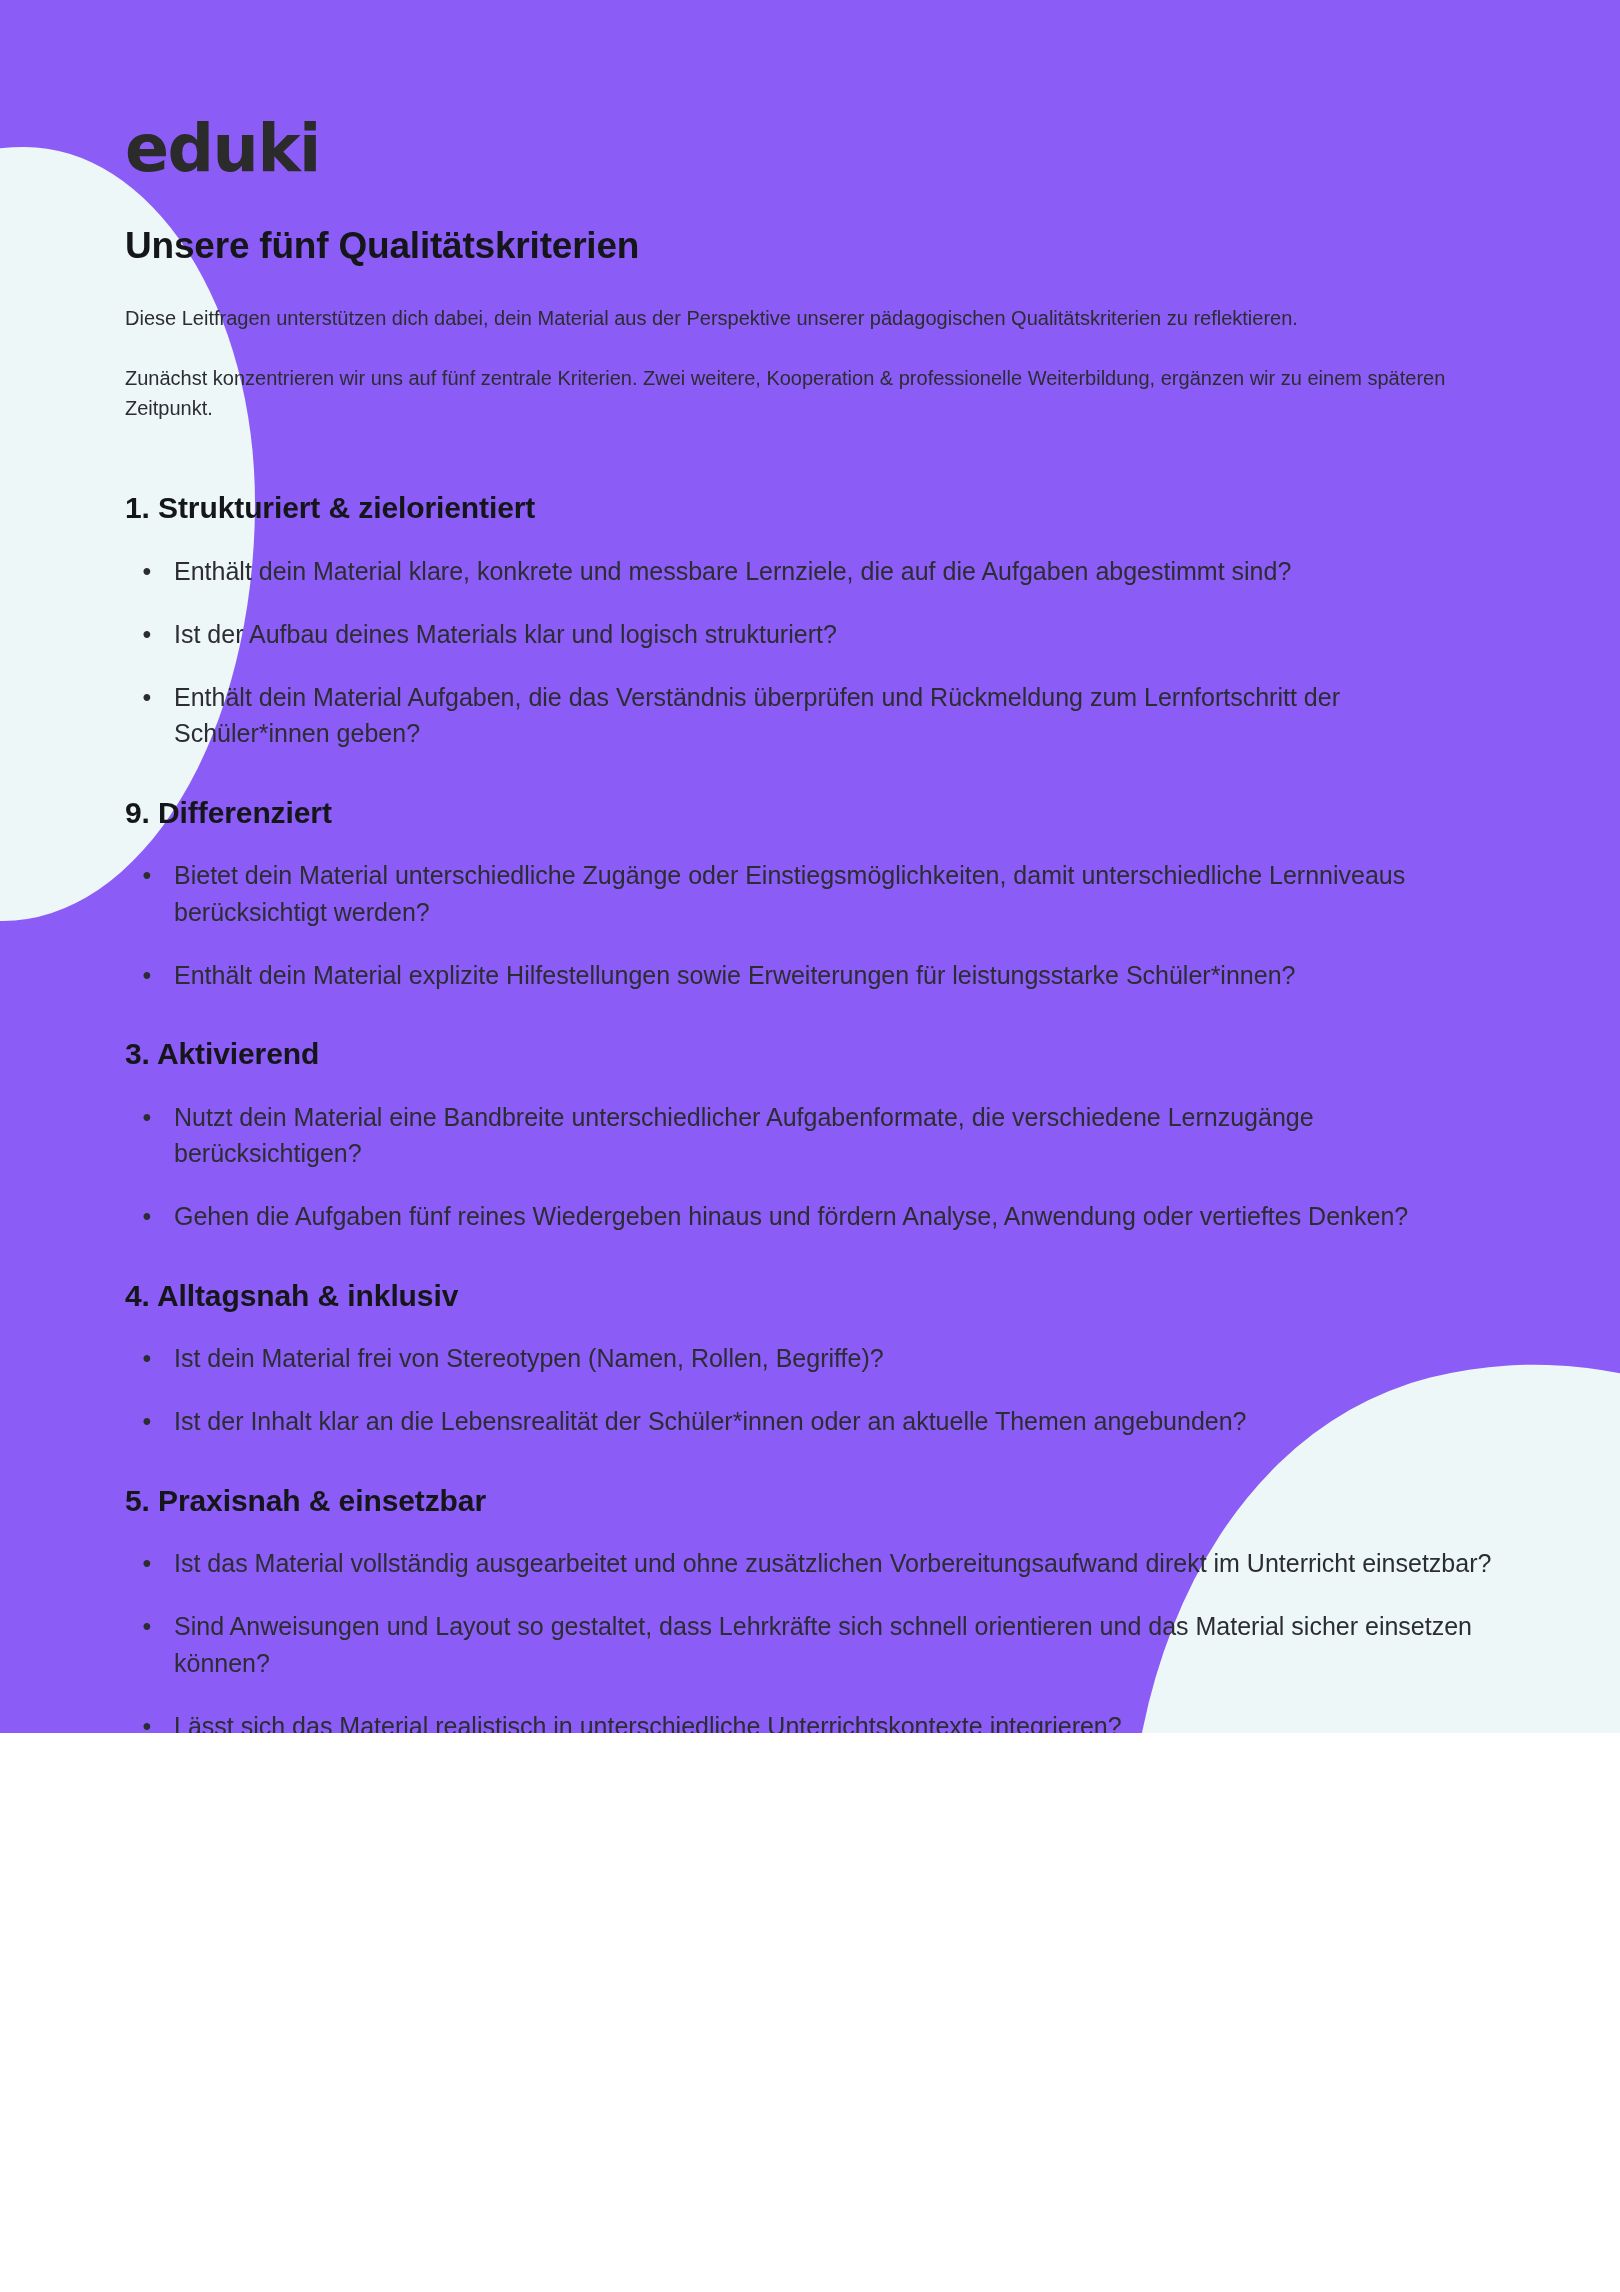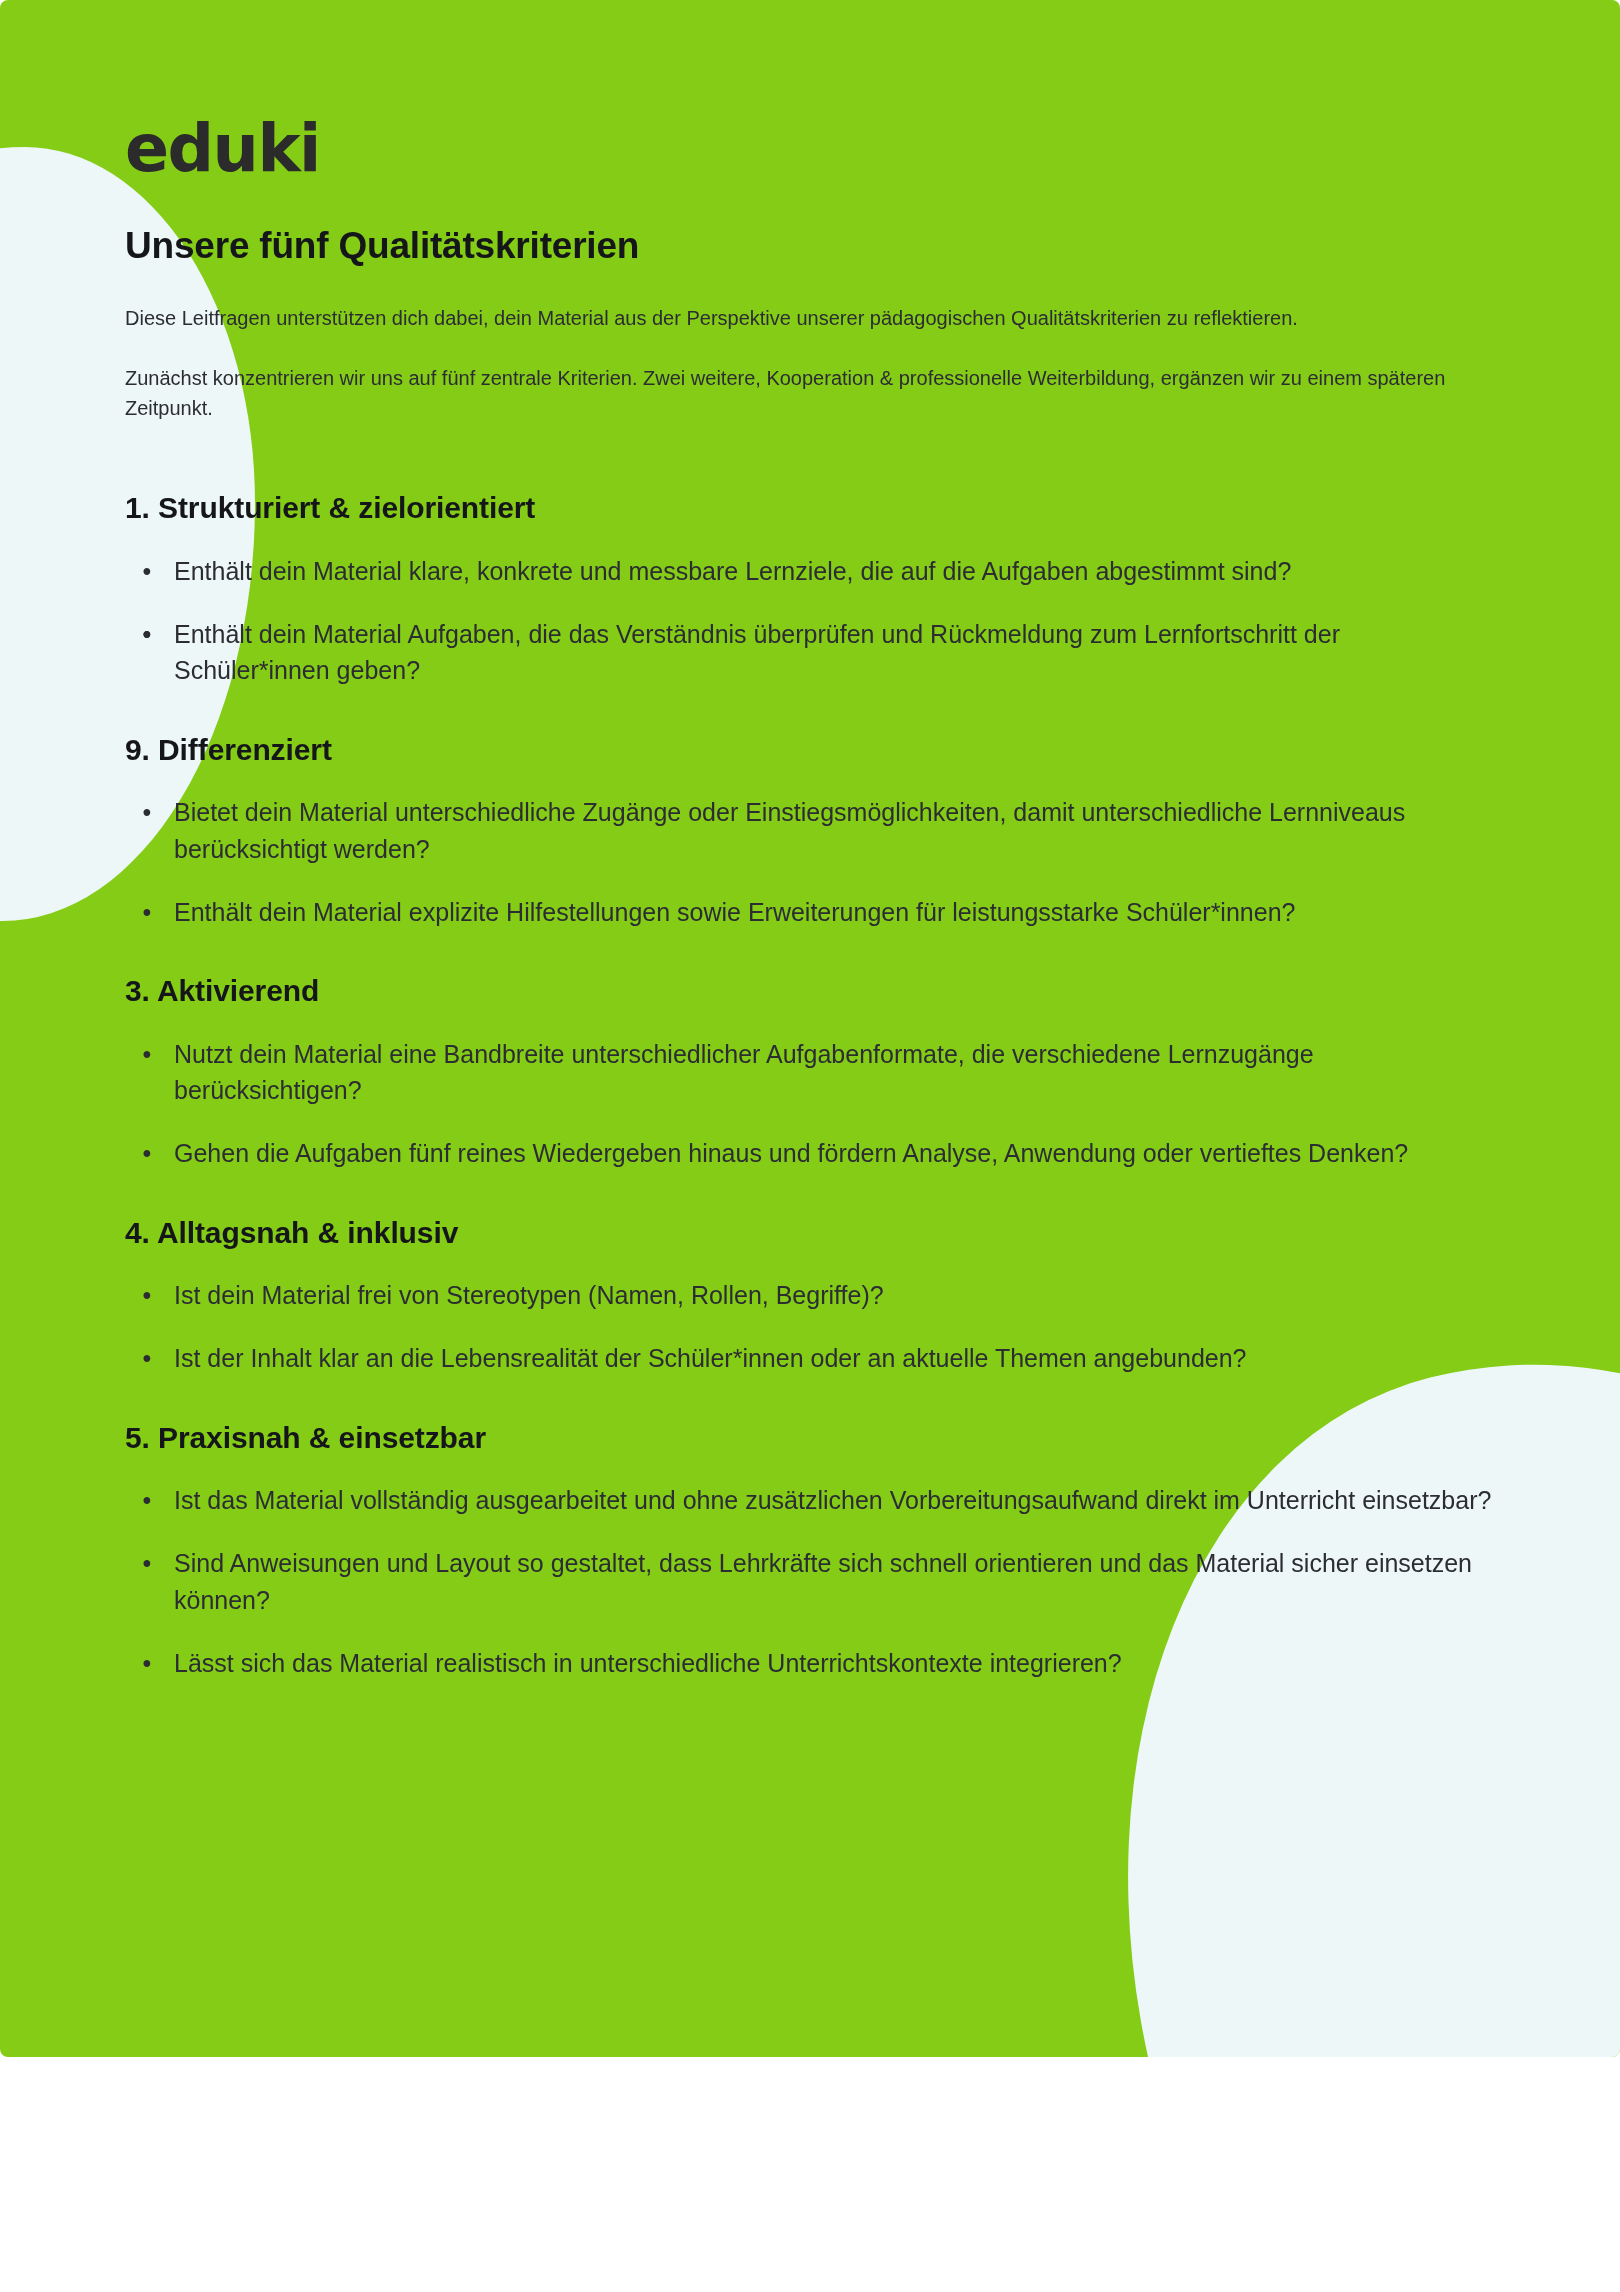--- a/index.html
+++ b/index.html
@@ -9,25 +9,24 @@
     background: #ffffff;
   }
 
   body {
     font-family: "Liberation Sans", sans-serif;
   }
 
   .page {
     position: relative;
     width: 1620px;
-    height: 2057px;
-    background: #84cc16;
+    height: 1733px;
+    background: #8b5cf6;
     overflow: hidden;
     box-sizing: border-box;
-    border-radius: 8px;
   }
 
   
   .blob {
     position: absolute;
     pointer-events: none;
     z-index: 0;
   }
 
   .blob-top-left {
@@ -157,21 +156,21 @@
 
     <p class="intro-paragraph">Diese Leitfragen unterstützen dich dabei, dein Material aus der Perspektive unserer pädagogischen Qualitätskriterien zu reflektieren.</p>
 
     <p class="intro-paragraph">Zunächst konzentrieren wir uns auf fünf zentrale Kriterien. Zwei weitere, Kooperation &amp; professionelle Weiterbildung, ergänzen wir zu einem späteren Zeitpunkt.</p>
 
     <div class="criteria" id="criteria-container">
         <section class="criterion">
           <h2 class="criterion-heading">1. Strukturiert &amp; zielorientiert</h2>
           <ul class="bullet-list">
             <li class="bullet-item"><span class="bullet-dot">•</span><span>Enthält dein Material klare, konkrete und messbare Lernziele, die auf die Aufgaben abgestimmt sind?</span></li>
-            <li class="bullet-item"><span class="bullet-dot">•</span></li>
+            <li class="bullet-item"><span class="bullet-dot">•</span><span>Ist der Aufbau deines Materials klar und logisch strukturiert?</span></li>
             <li class="bullet-item"><span class="bullet-dot">•</span><span>Enthält dein Material Aufgaben, die das Verständnis überprüfen und Rückmeldung zum Lernfortschritt der Schüler*innen geben?</span></li>
           </ul>
         </section>
         <section class="criterion">
           <h2 class="criterion-heading">9. Differenziert</h2>
           <ul class="bullet-list">
             <li class="bullet-item"><span class="bullet-dot">•</span><span>Bietet dein Material unterschiedliche Zugänge oder Einstiegsmöglichkeiten, damit unterschiedliche Lernniveaus berücksichtigt werden?</span></li>
             <li class="bullet-item"><span class="bullet-dot">•</span><span>Enthält dein Material explizite Hilfestellungen sowie Erweiterungen für leistungsstarke Schüler*innen?</span></li>
           </ul>
         </section>

